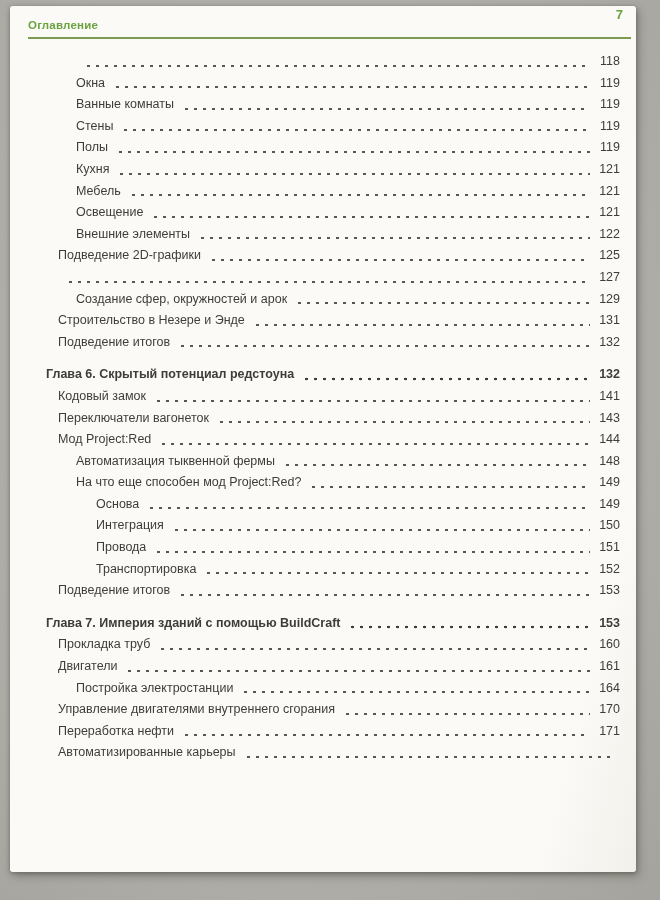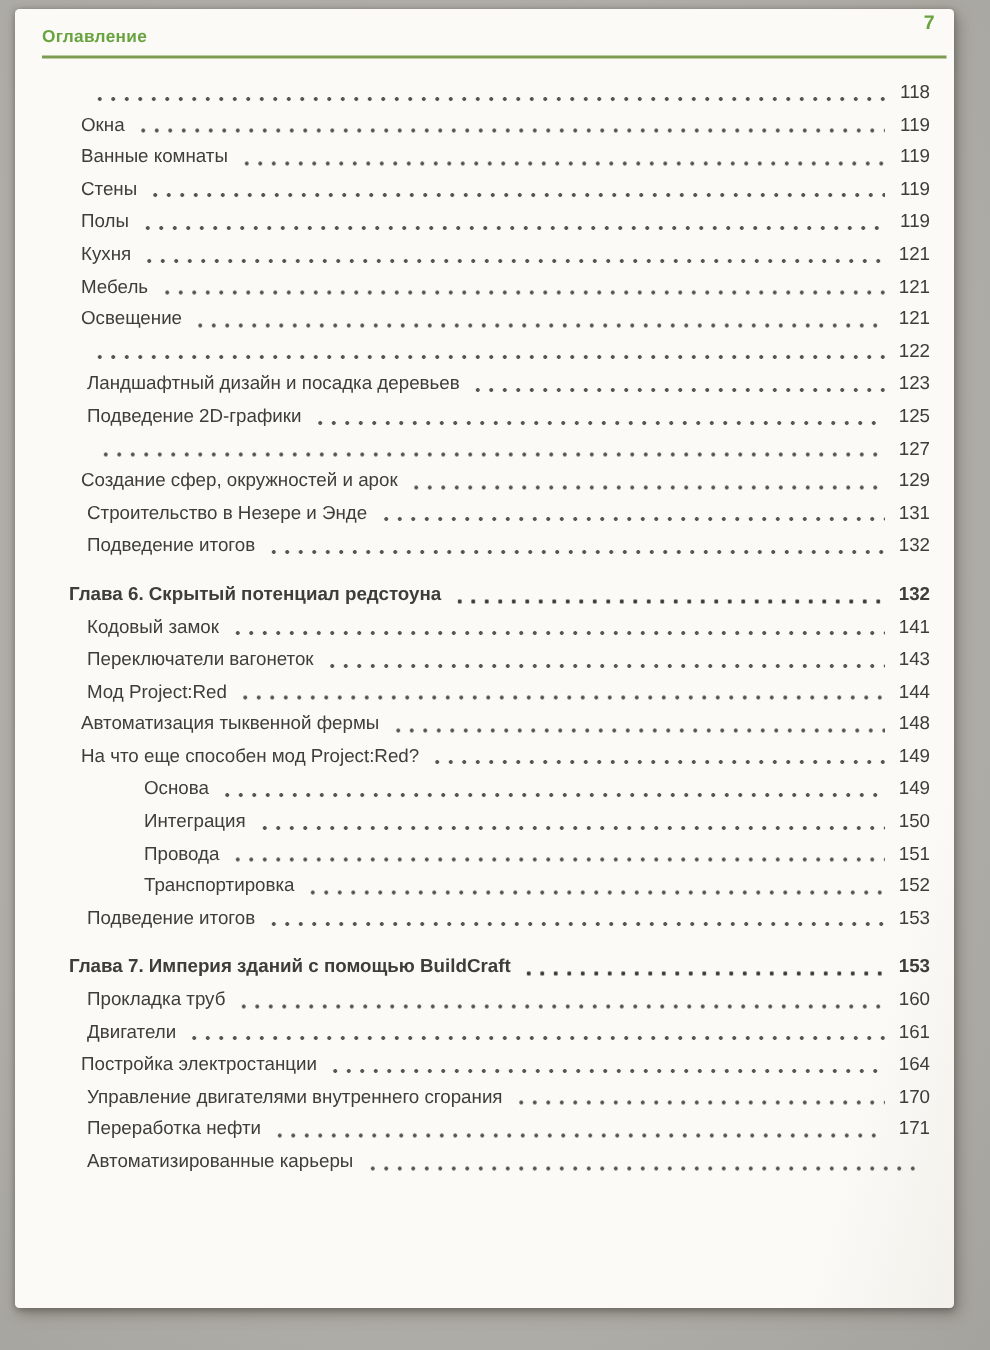--- a/index.html
+++ b/index.html
@@ -55,21 +55,21 @@
     display: flex;
     height: 21.6px;
     line-height: 21.6px;
     font-size: 12.5px;
     color: var(--text, #3e3d39);
   }
   .row.gap { margin-top: 11px; }
   .row.bold { font-weight: 700; }
   .lvl0 { padding-left: 36px; }
   .lvl1 { padding-left: 48px; }
-  .lvl2 { padding-left: 44px; }
+  .lvl2 { padding-left: 66px; }
   .lvl3 { padding-left: 86px; }
   .label { white-space: nowrap; }
   .leader {
     flex: 1;
     min-width: 10px;
     margin: 0 4px 0 6px;
     background-image: radial-gradient(circle, #57554f 1.15px, rgba(0,0,0,0) 1.45px);
     background-size: 9px 4px;
     background-repeat: repeat-x;
     background-position: left 2px bottom 5px;
@@ -129,27 +129,23 @@
         <span class="label">Мебель</span>
         <span class="leader"></span>
         <span class="pagenum">121</span>
       </div>
       <div class="row lvl2">
         <span class="label">Освещение</span>
         <span class="leader"></span>
         <span class="pagenum">121</span>
       </div>
       <div class="row lvl2">
+        <span class="label">Внешние элементы</span>
         <span class="leader"></span>
         <span class="pagenum">122</span>
-      </div>
-      <div class="row lvl1">
-        <span class="label">Ландшафтный дизайн и посадка деревьев</span>
-        <span class="leader"></span>
-        <span class="pagenum">123</span>
       </div>
       <div class="row lvl1">
         <span class="label">Подведение 2D-графики</span>
         <span class="leader"></span>
         <span class="pagenum">125</span>
       </div>
       <div class="row lvl1">
         <span class="leader"></span>
         <span class="pagenum">127</span>
       </div>

